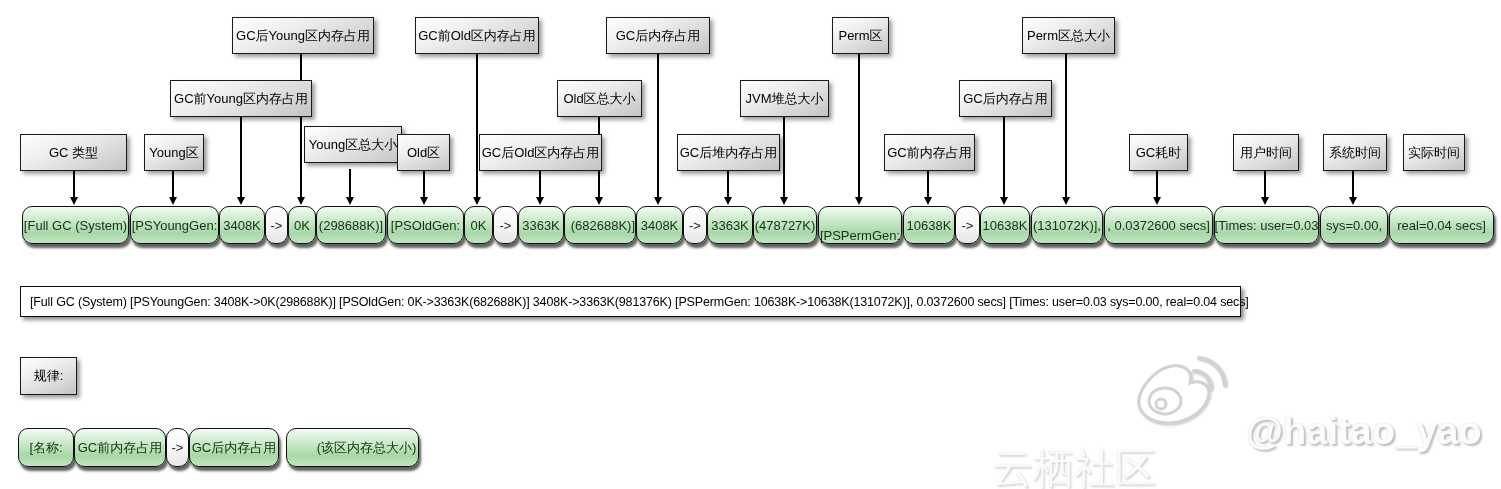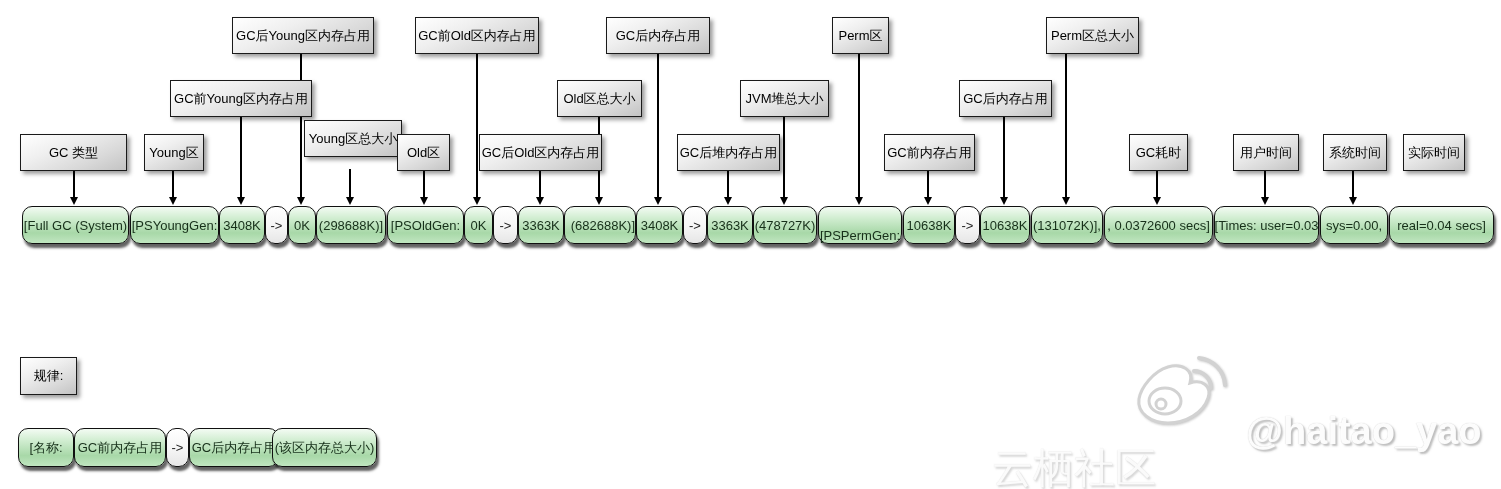--- a/index.html
+++ b/index.html
@@ -63,21 +63,21 @@
       <div class="callout" style="left: 170px; top: 80px; width: 140px; height: 35px;">
         <span>GC前Young区内存占用</span>
       </div>
       <div class="arrow-line" style="left: 240.2px; top: 115px; height: 83px;"></div>
       <div class="arrow-head" style="left: 236.5px; top: 197px;"></div>
       <div class="callout" style="left: 232px; top: 17px; width: 140px; height: 35px;">
         <span>GC后Young区内存占用</span>
       </div>
       <div class="arrow-line" style="left: 300.2px; top: 52px; height: 146px;"></div>
       <div class="arrow-head" style="left: 296.5px; top: 197px;"></div>
-      <div class="callout" style="left: 304px; top: 120px; width: 96px; height: 35px;">
+      <div class="callout" style="left: 304px; top: 126px; width: 96px; height: 35px;">
         <span>Young区总大小</span>
       </div>
       <div class="arrow-line" style="left: 349.2px; top: 169px; height: 29px;"></div>
       <div class="arrow-head" style="left: 345.5px; top: 197px;"></div>
       <div class="callout" style="left: 397px; top: 134px; width: 51px; height: 35px;">
         <span>Old区</span>
       </div>
       <div class="arrow-line" style="left: 423.2px; top: 169px; height: 29px;"></div>
       <div class="arrow-head" style="left: 419.5px; top: 197px;"></div>
       <div class="callout" style="left: 415px; top: 17px; width: 122px; height: 35px;">
@@ -118,21 +118,21 @@
       <div class="callout" style="left: 884px; top: 134px; width: 89px; height: 35px;">
         <span>GC前内存占用</span>
       </div>
       <div class="arrow-line" style="left: 927.2px; top: 169px; height: 29px;"></div>
       <div class="arrow-head" style="left: 923.5px; top: 197px;"></div>
       <div class="callout" style="left: 959px; top: 80px; width: 91px; height: 35px;">
         <span>GC后内存占用</span>
       </div>
       <div class="arrow-line" style="left: 1003.2px; top: 115px; height: 83px;"></div>
       <div class="arrow-head" style="left: 999.5px; top: 197px;"></div>
-      <div class="callout" style="left: 1022px; top: 17px; width: 91px; height: 35px; margin-left: 24px;">
+      <div class="callout" style="left: 1022px; top: 17px; width: 91px; height: 35px;">
         <span>Perm区总大小</span>
       </div>
       <div class="arrow-line" style="left: 1065.2px; top: 52px; height: 146px;"></div>
       <div class="arrow-head" style="left: 1061.5px; top: 197px;"></div>
       <div class="callout" style="left: 1129px; top: 134px; width: 57px; height: 35px; align-items: center;">
         <span>GC耗时</span>
       </div>
       <div class="arrow-line" style="left: 1156.2px; top: 169px; height: 29px;"></div>
       <div class="arrow-head" style="left: 1152.5px; top: 197px;"></div>
       <div class="callout" style="left: 1233px; top: 134px; width: 64px; height: 35px;">
@@ -217,39 +217,42 @@
         <span>[Times: user=0.03</span>
       </div>
       <div class="seg green" style="left: 1320px; top: 206px; width: 66px; height: 36px;">
         <span>sys=0.00,</span>
       </div>
       <div class="seg green" style="left: 1389px; top: 206px; width: 103px; height: 36px;">
         <span>real=0.04 secs]</span>
       </div>
     </div>
 
+  <div class="logline">
+    <span>[Full GC (System) [PSYoungGen: 3408K-&gt;0K(298688K)] [PSOldGen: 0K-&gt;3363K(682688K)] 3408K-&gt;3363K(981376K) [PSPermGen: 10638K-&gt;10638K(131072K)], 0.0372600 secs] [Times: user=0.03 sys=0.00, real=0.04 secs]</span>
+  </div>
 
   <div class="callout pattern-label">
     <span>规律:</span>
   </div>
 
   <div id="pattern-row">
       <div class="seg green" style="left: 18px; top: 428px; width: 54px; height: 37px;">
         <span>[名称:</span>
       </div>
       <div class="seg green" style="left: 74px; top: 428px; width: 90px; height: 37px;">
         <span>GC前内存占用</span>
       </div>
       <div class="seg plain" style="left: 166px; top: 428px; width: 21px; height: 37px;">
         <span>-&gt;</span>
       </div>
       <div class="seg green" style="left: 189px; top: 428px; width: 88px; height: 37px;">
         <span>GC后内存占用</span>
       </div>
-      <div class="seg green" style="left: 272px; top: 428px; width: 103px; height: 37px;">
+      <div class="seg green" style="left: 286px; top: 428px; width: 103px; height: 37px; padding-left: 28px;">
         <span>(该区内存总大小)</span>
       </div>
     </div>
 
   <svg class="wm-logo" width="100" height="84" viewBox="0 0 100 84">
     <g fill="#ffffff" stroke="#d2d2d2" stroke-width="3">
       <path d="M40,17 C54,13 66,20 62,33 C74,29 84,36 80,48 C75,63 58,73 40,73 C23,73 9,63 11,49 C13,37 26,21 40,17 Z"></path>
       <ellipse cx="37" cy="51" rx="16" ry="13"></ellipse>
       <circle cx="33" cy="54" r="5" fill="none"></circle>
     </g>

